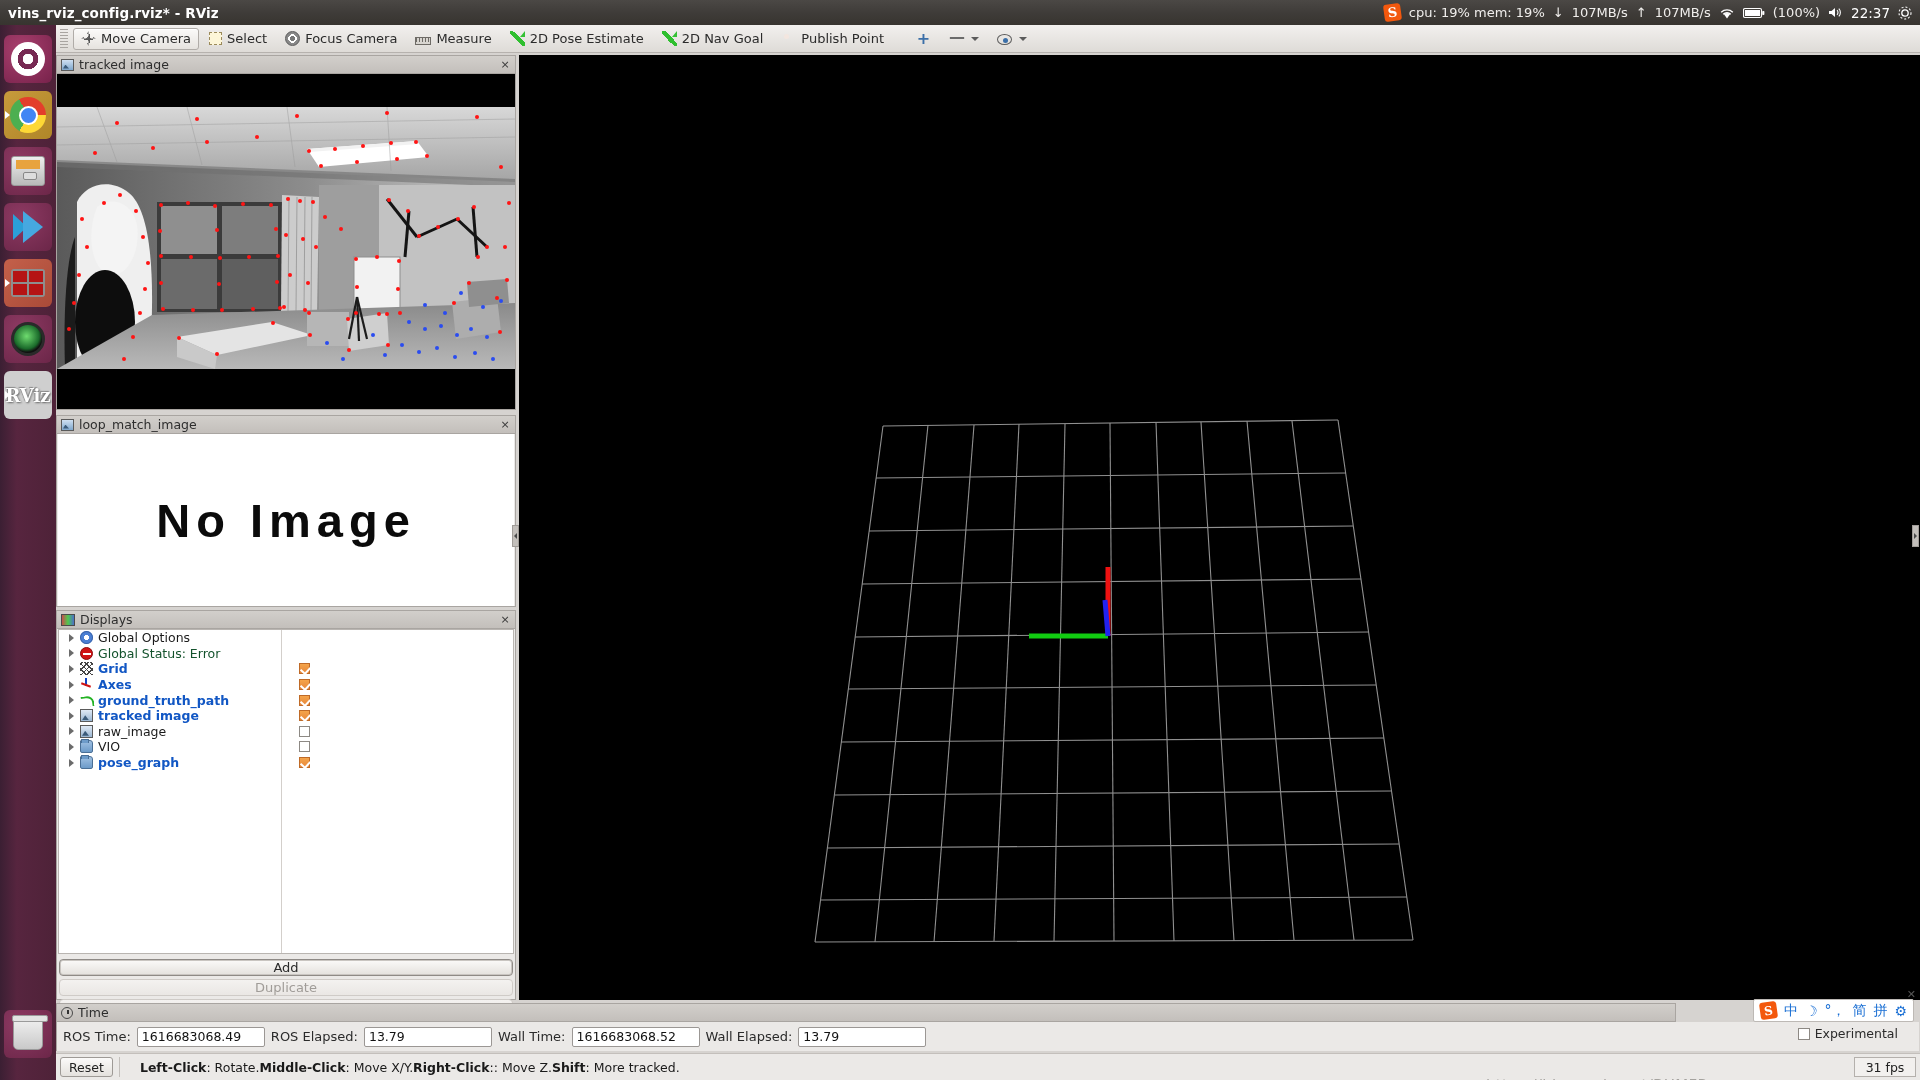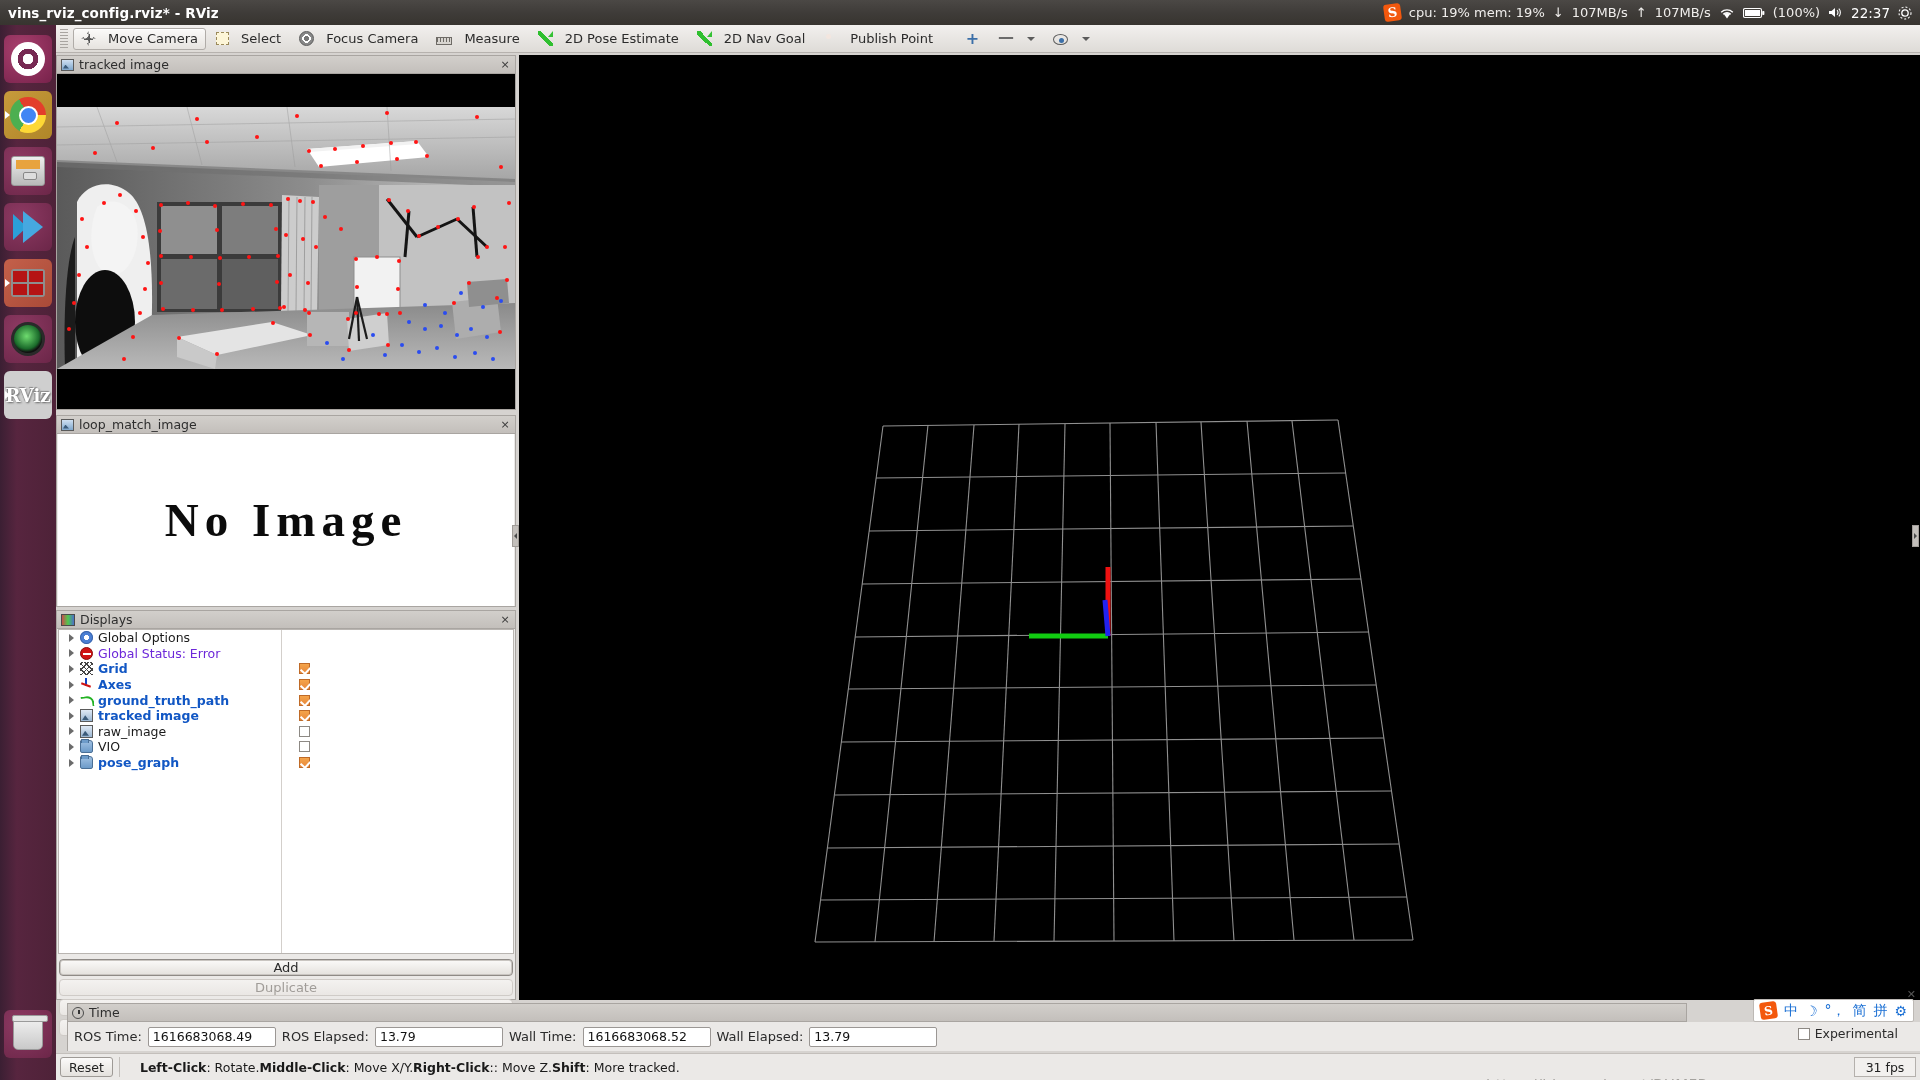--- a/index.html
+++ b/index.html
@@ -96,21 +96,21 @@
 
   
   #toolbar {
     position:absolute; left:0; top:0; width:1864px; height:28px;
     background: linear-gradient(to bottom,#f2f0ee,#dedbd7);
     border-bottom:1px solid #b6b2ae;
     display:flex; align-items:center; padding-left:4px; gap:2px;
   }
   .tb-grip{width:8px;height:20px;background:repeating-linear-gradient(to bottom,#a9a5a1 0 1px,transparent 1px 3px);margin-right:3px;}
   .tb-btn{
-    display:flex;align-items:center;gap:12px;height:22px;padding:0 7px;
+    display:flex;align-items:center;gap:5px;height:22px;padding:0 7px;
     font-size:13px;color:#2b2b2b;border:1px solid transparent;border-radius:3px;cursor:default;white-space:nowrap;
   }
   .tb-btn.active{background:linear-gradient(to bottom,#fbfaf9,#e6e3df);border:1px solid #b0aca8;box-shadow:inset 0 1px 0 #fff;}
   .ti{width:15px;height:15px;display:inline-block;position:relative;flex:0 0 auto;}
   .ti-move{background:radial-gradient(circle,#6a6a6a 0 20%,transparent 21%);}
   .ti-move:before,.ti-move:after{content:"";position:absolute;background:#555;}
   .ti-move:before{left:0;top:6px;width:15px;height:3px;clip-path:polygon(0 50%,20% 0,20% 100%,80% 100%,80% 0,100% 50%);}
   .ti-move:after{left:6px;top:0;width:3px;height:15px;clip-path:polygon(50% 0,0 20%,100% 20%,100% 80%,0 80%,50% 100%);}
   .ti-select{width:13px;height:13px;border:1px dashed #9b8a5a;background:#fdf6d8;}
   .ti-focus{border-radius:50%;border:1px solid #5a5a5a;background:radial-gradient(circle,#777 0 25%,#fff 26% 45%,#888 46%);}
@@ -141,33 +141,33 @@
   .pt-ico-clock:after{content:"";position:absolute;left:5px;top:2px;width:1.5px;height:4px;background:#333;}
 
   
   #tracked-panel{left:0;top:30px;width:460px;height:355px;}
   #tracked-canvas{position:absolute;left:0;top:18px;width:458px;height:335px;background:#000;overflow:hidden;}
   #tracked-photo{position:absolute;left:0;top:33px;width:458px;height:262px;overflow:hidden;background:#6e6e6e;}
 
   
   #loop-panel{left:0;top:390px;width:460px;height:192px;}
   #loop-canvas{position:absolute;left:1px;top:18px;width:456px;height:172px;background:#fff;display:flex;align-items:center;justify-content:center;}
-  #noimg{font-family:Liberation Serif, serif;font-size:47px;font-weight:bold;letter-spacing:6px;color:#0b0b0b;}
+  #noimg{font-family:Liberation Sans, sans-serif;font-size:47px;font-weight:bold;letter-spacing:6px;color:#0b0b0b;}
 
   
   #displays-panel{left:0;top:585px;width:460px;height:390px;}
   #displays-body{position:absolute;left:1px;top:18px;width:456px;height:325px;background:#fff;border:1px solid #b9b5b1;}
   #disp-splitter{position:absolute;left:222px;top:0;width:1px;height:100%;background:#d3cfcb;}
   .tree-row{display:flex;align-items:center;height:15.6px;font-size:12.5px;padding-left:8px;position:relative;}
   .tw{width:10px;height:10px;position:relative;flex:0 0 auto;margin-right:3px;}
   .tw:after{content:"";position:absolute;left:2px;top:1px;border-left:5px solid #6b6b6b;border-top:4px solid transparent;border-bottom:4px solid transparent;}
   .tico{width:13px;height:13px;margin-right:5px;flex:0 0 auto;position:relative;}
   .tl-name{white-space:nowrap;}
   .tl-blue{color:#1257c4;font-weight:bold;}
-  .tl-red{color:#6d28d9;}
+  .tl-red{color:#14532d;}
   .tl-black{color:#1a1a1a;}
   .chk{position:absolute;left:240px;width:11px;height:11px;border:1px solid #8d8984;background:#fff;}
   .chk.on{background:linear-gradient(#f4a44a,#e8873a);border-color:#bf6a27;}
   .chk.on:after{content:"";position:absolute;left:2px;top:1px;width:5px;height:7px;border:solid #fff;border-width:0 2px 2px 0;transform:rotate(42deg);}
   
   .ico-gear{border-radius:50%;background:radial-gradient(circle,#fff 0 25%,#4a7fd4 26%);box-shadow:0 0 0 1px #3a63a8 inset;}
   .ico-err{border-radius:50%;background:#d01414;border:1px solid #8b0d0d;}
   .ico-err:after{content:"";position:absolute;left:2px;top:5px;width:8px;height:2px;background:#fff;}
   .ico-grid{background:repeating-linear-gradient(45deg,#444 0 1px,transparent 1px 4px),repeating-linear-gradient(-45deg,#444 0 1px,transparent 1px 4px);}
   .ico-axes:before{content:"";position:absolute;left:5px;top:0;width:2px;height:8px;background:#1245c4;}
@@ -187,21 +187,21 @@
   .dbtn.disabled{color:#a09c98;background:linear-gradient(to bottom,#f4f2f0,#eae7e4);border-color:#cfcbc7;}
   .dbtn.focus{border-color:#8e8a86;box-shadow:0 0 0 1px #c9c5c1 inset;}
 
   
   #view3d{position:absolute;left:463px;top:30px;width:1401px;height:945px;background:#000;overflow:hidden;}
   #grid-svg{position:absolute;left:0;top:0;}
   .view-handle{position:absolute;width:7px;height:22px;background:#c3bfbb;border:1px solid #a09c98;display:flex;align-items:center;justify-content:center;}
   .vh-caret{width:0;height:0;border-top:3px solid transparent;border-bottom:3px solid transparent;}
 
   
-  #time-panel{left:11px;top:978px;width:1620px;height:48px;}
+  #time-panel{left:0;top:978px;width:1620px;height:48px;}
   #time-body{position:absolute;left:0;top:18px;width:1862px;height:29px;display:flex;align-items:center;gap:6px;padding-left:6px;background:#ebe9e7;}
   .tm-label{font-size:13px;color:#2b2b2b;}
   .tm-input{height:20px;border:1px solid #9b9794;background:#fff;font-size:12.5px;color:#111;
     display:flex;align-items:center;padding:0 4px;border-radius:2px;}
   .w-ros{width:128px;} .w-el{width:128px;} .w-wall{width:128px;} .w-wel{width:128px;}
 
   
   #statusbar{position:absolute;left:0;top:1028px;width:1864px;height:27px;background:#ebe9e7;border-top:1px solid #c3bfbb;display:flex;align-items:center;padding-left:4px;gap:6px;}
   #reset-btn{height:20px;padding:0 8px;border:1px solid #9e9a96;border-radius:3px;background:linear-gradient(to bottom,#fbfaf9,#e4e1dd);font-size:12.5px;color:#222;display:flex;align-items:center;}
   #hint{font-size:12.5px;color:#1a1a1a;border-left:1px solid #c3bfbb;padding-left:20px;height:20px;display:flex;align-items:center;}

